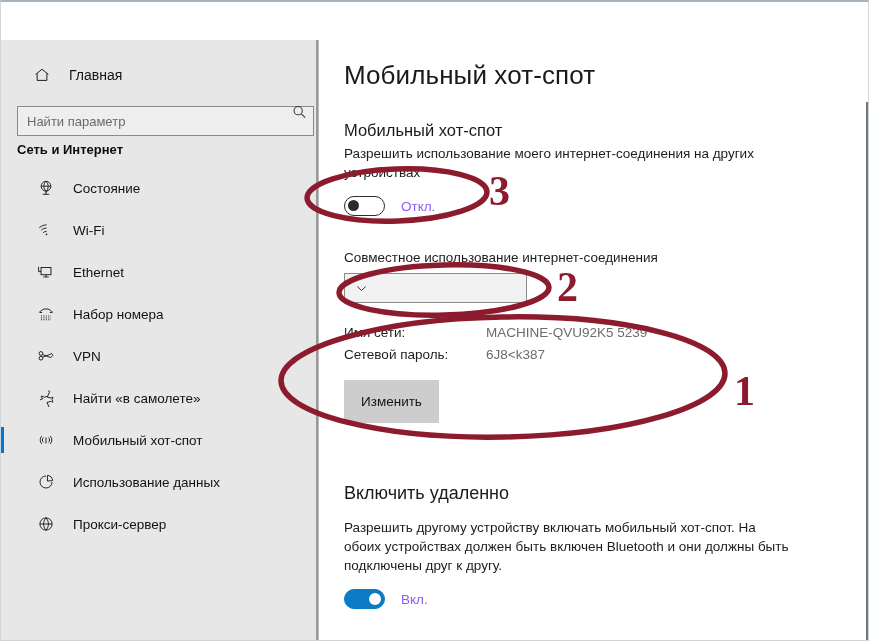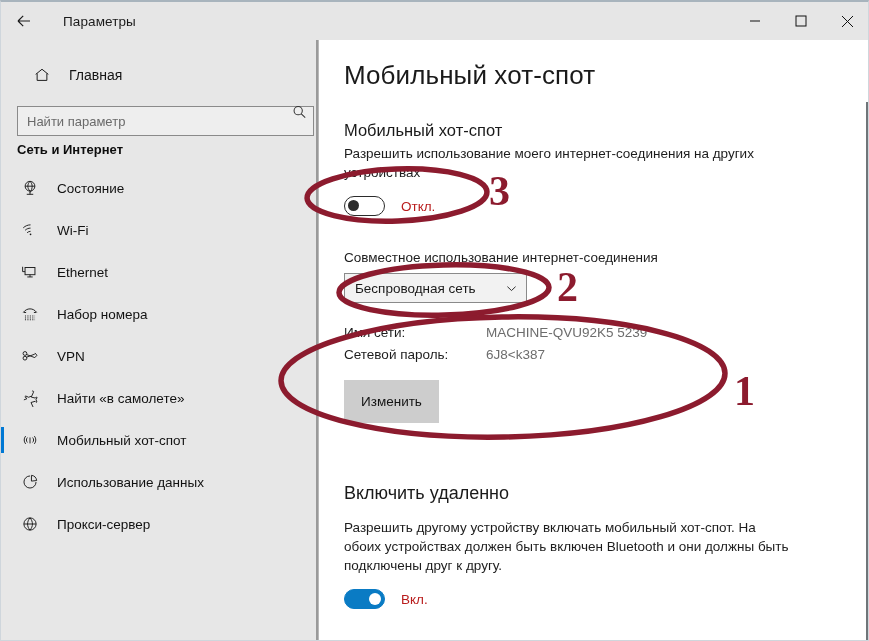--- a/index.html
+++ b/index.html
@@ -86,21 +86,21 @@
 
   #section-head {
     font-size: 13px; font-weight: bold; color: #0d0d0d;
     margin: 20px 0 0 16px;
   }
 
   #navlist { margin-top: 10px; }
   .nav-item {
     position: relative;
     display: flex; align-items: center;
-    height: 42px; padding-left: 16px;
+    height: 42px; padding-left: 32px;
   }
   .nav-item.selected::before {
     content: ""; position: absolute; left: 0; top: 8px;
     width: 3px; height: 26px; background: #0078d4;
   }
   .nav-item .nav-label {
     font-size: 13.5px; color: #121212; margin-left: 14px;
     white-space: nowrap;
   }
   #side-scroll {
@@ -138,21 +138,21 @@
   .sw.off { background: #ffffff; border: 1.6px solid #2b2b2b; }
   .sw.off .knob {
     position: absolute; left: 3px; top: 3px;
     width: 11px; height: 11px; border-radius: 50%; background: #2b2b2b;
   }
   .sw.on { background: #0a7bc4; border: 1.6px solid #0a7bc4; }
   .sw.on .knob {
     position: absolute; right: 3px; top: 2.5px;
     width: 12px; height: 12px; border-radius: 50%; background: #ffffff;
   }
-  .sw-label { font-size: 13.5px; color: #b91c1c; margin-left: 16px; }
+  .sw-label { font-size: 13.5px; color: #8b5cf6; margin-left: 16px; }
 
   .field-label { font-size: 13.5px; color: #1d1d1d; margin-top: 34px; }
 
   
   #share-select {
     margin-top: 8px; width: 183px; height: 30px;
     border: 1px solid #8a8a8a; background: #f2f2f2;
     display: flex; align-items: center;
     padding: 0 8px 0 10px;
   }
@@ -195,45 +195,20 @@
     font-size: 42px;
     color: #8c1b2e;
     line-height: 1;
   }
 </style>
 </head>
 <body>
 
 <div id="app">
 
-  <div id="titlebar">
-    <div id="back-btn">
-      <svg width="20" height="20" viewBox="0 0 20 20" fill="none" stroke="currentColor" stroke-width="1.15">
-        <path d="M16 10H4M4 10l5.2-5.2M4 10l5.2 5.2"></path>
-      </svg>
-    </div>
-    <div id="app-title">Параметры</div>
-    <div class="wctrls">
-      <div class="wbtn" id="win-min">
-        <svg width="12" height="12" viewBox="0 0 12 12" stroke="currentColor" stroke-width="1">
-            <path d="M1 6h10"></path>
-          </svg>
-      </div>
-      <div class="wbtn" id="win-max">
-        <svg width="12" height="12" viewBox="0 0 12 12" fill="none" stroke="currentColor" stroke-width="1">
-            <rect x="1" y="1" width="10" height="10"></rect>
-          </svg>
-      </div>
-      <div class="wbtn" id="win-close">
-        <svg width="13" height="13" viewBox="0 0 13 13" stroke="currentColor" stroke-width="1">
-            <path d="M1 1l11 11M12 1L1 12"></path>
-          </svg>
-      </div>
-    </div>
-  </div>
 
   <div id="sidebar">
 
     <div id="home-row">
       <span class="nav-ico">
         <svg width="18" height="18" viewBox="0 0 20 20" fill="none" stroke="currentColor" stroke-width="1.1">
           <path d="M3 9.3L10 3.6l7 5.7"></path>
           <path d="M4.6 8.3V16h10.8V8.3"></path>
         </svg>
       </span>
@@ -370,21 +345,20 @@
     <div class="toggle-row">
       <div class="sw off">
           <span class="knob"></span>
         </div>
       <span class="sw-label">Откл.</span>
     </div>
 
     <div class="field-label">Совместное использование интернет-соединения</div>
 
     <div id="share-select">
-      <span class="sel-text">Беспроводная сеть</span>
       <span id="chev">
         <svg width="13" height="13" viewBox="0 0 14 14" fill="none" stroke="currentColor" stroke-width="1.05">
           <path d="M2.6 5L7 9.2 11.4 5"></path>
         </svg>
       </span>
     </div>
 
     <div id="netinfo">
       <div class="info-row">
         <span class="info-key">Имя сети:</span>

